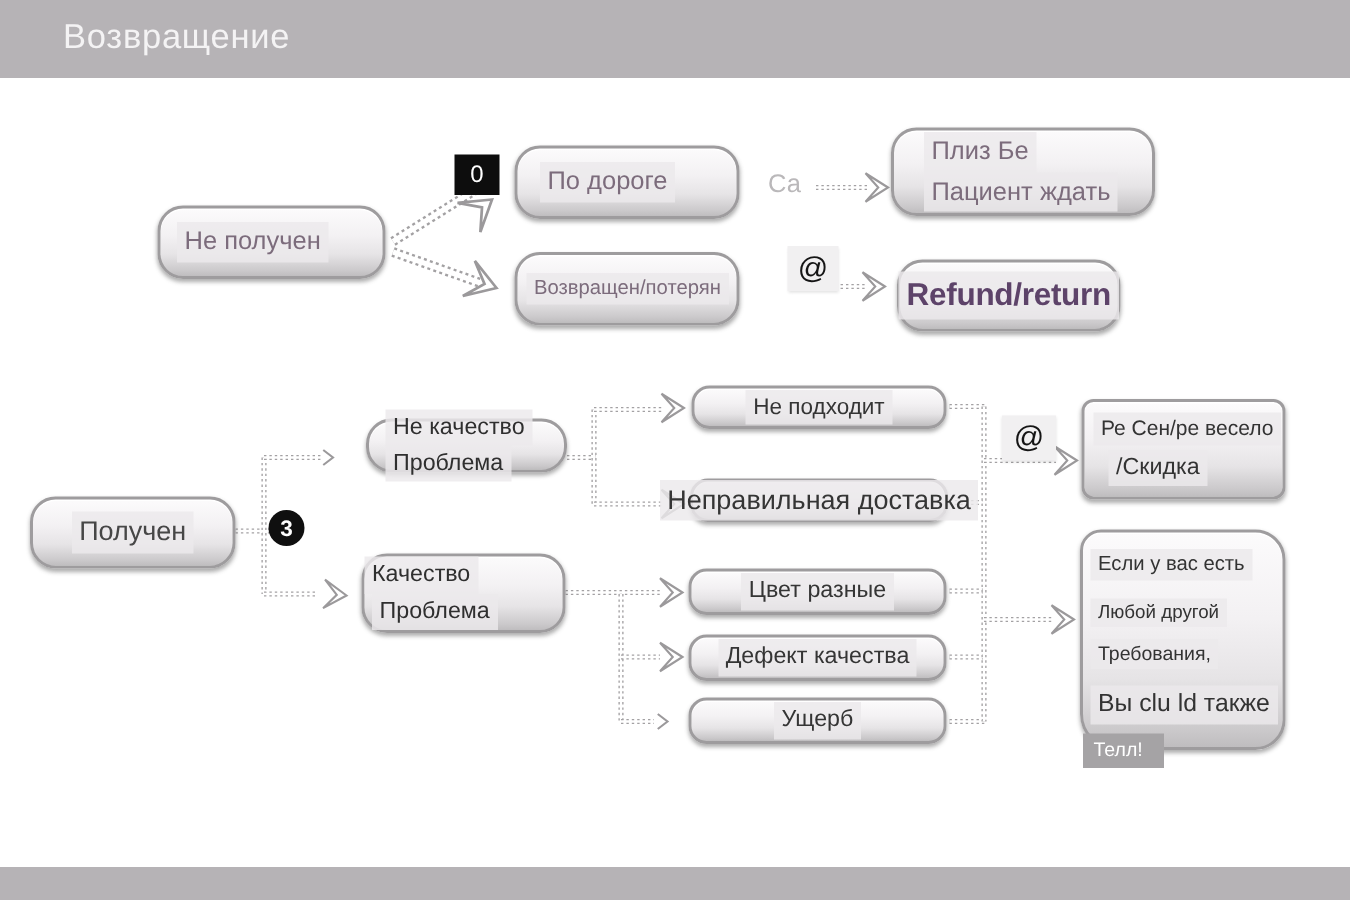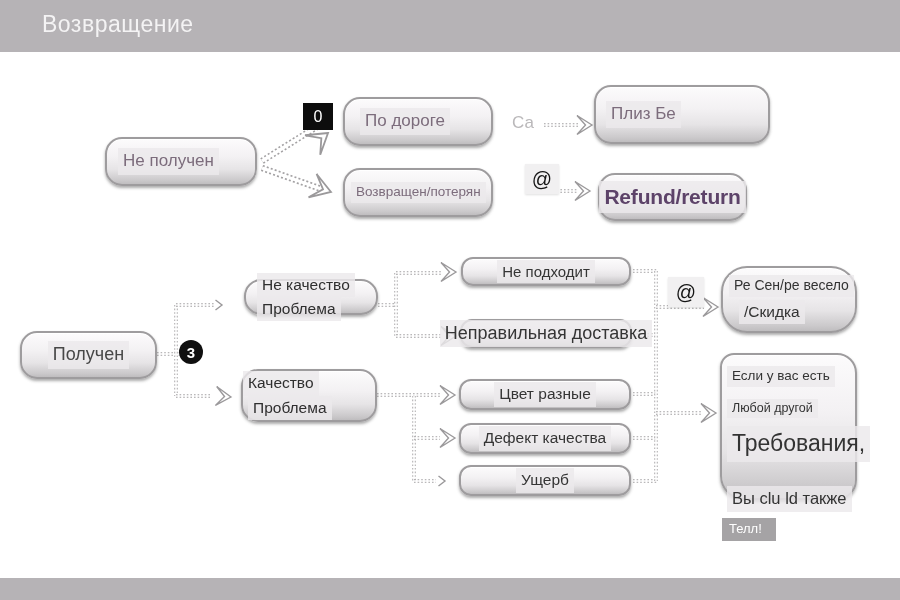--- a/index.html
+++ b/index.html
@@ -39,21 +39,21 @@
     display:flex; align-items:center; justify-content:center; box-shadow:0 1px 2px rgba(0,0,0,.12); }
 
   .refundTxt { font-size:21px; font-weight:bold; color:#5d4369; letter-spacing:-.2px; }
   .indent1 { margin-left:5px; }
   .resend1 { font-size:14px; }
   .resend2 { font-size:15.5px; margin-left:10px; margin-top:3px; }
 
   .note { padding-top:4px; justify-content:flex-start; border-radius:14px 20px 20px 24px; }
   .nl1 { font-size:13.5px; margin:7px 0 0 5px; }
   .nl2 { font-size:12.5px; margin:12px 0 0 5px; }
-  .nl3 { font-size:23px; margin:8px 0 17px 5px; }
+  .nl3 { font-size:13px; margin:8px 0 4px 5px; }
   .nl4 { font-size:16.5px; margin:7px 0 0 5px; }
   .nl5 { font-size:13px; margin:6px 0 0 0; background:#a5a3a5; color:#ffffff; padding:1px 14px 2px 7px; }
 </style>
 </head>
 <body>
 
 <div class="stage">
 
   <div class="header">
     <div class="title">Возвращение</div>
@@ -134,22 +134,23 @@
   <div class="badge0">
     <span>0</span>
   </div>
 
   <div class="node top" style="left:343px;top:97px;width:150px;height:49px;padding-left:15px">
     <span class="lbl">По дороге</span>
   </div>
 
   <div class="ca">Са</div>
 
-  <div class="node top" style="left:594px;top:85px;width:176px;height:59px;padding-left:10px">
+  <div class="node top" style="left:594px;top:85px;width:176px;height:59px;padding-left:20px">
     <span class="lbl">Плиз Бе</span>
+    <span class="lbl">Пациент ждать</span>
   </div>
 
   <div class="node top" style="left:343px;top:168px;width:150px;height:49px;padding-left:6px;font-size:13.5px">
     <span class="lbl">Возвращен/потерян</span>
   </div>
 
   <div class="atbox" style="left:525px;top:164px;width:34px;height:30px">
     <span>@</span>
   </div>
 
@@ -180,21 +181,21 @@
   </div>
 
   <div class="node small ctr" style="left:460px;top:319px;width:172px;height:29px;font-size:18px">
     <span class="lbl">Неправильная доставка</span>
   </div>
 
   <div class="atbox" style="left:668px;top:277px;width:36px;height:30px">
     <span>@</span>
   </div>
 
-  <div class="node" style="left:721px;top:266px;width:136px;height:67px;padding-left:6px;color:#333;border-radius:26px">
+  <div class="node" style="left:721px;top:266px;width:136px;height:67px;padding-left:6px;color:#333;border-radius:8px">
     <span class="lbl resend1">Ре Сен/ре весело</span>
     <span class="lbl resend2">/Скидка</span>
   </div>
 
   <div class="node small ctr" style="left:459px;top:379px;width:172px;height:31px;font-size:15.5px">
     <span class="lbl">Цвет разные</span>
   </div>
 
   <div class="node small ctr" style="left:459px;top:423px;width:172px;height:31px;font-size:15.5px">
     <span class="lbl">Дефект качества</span>

